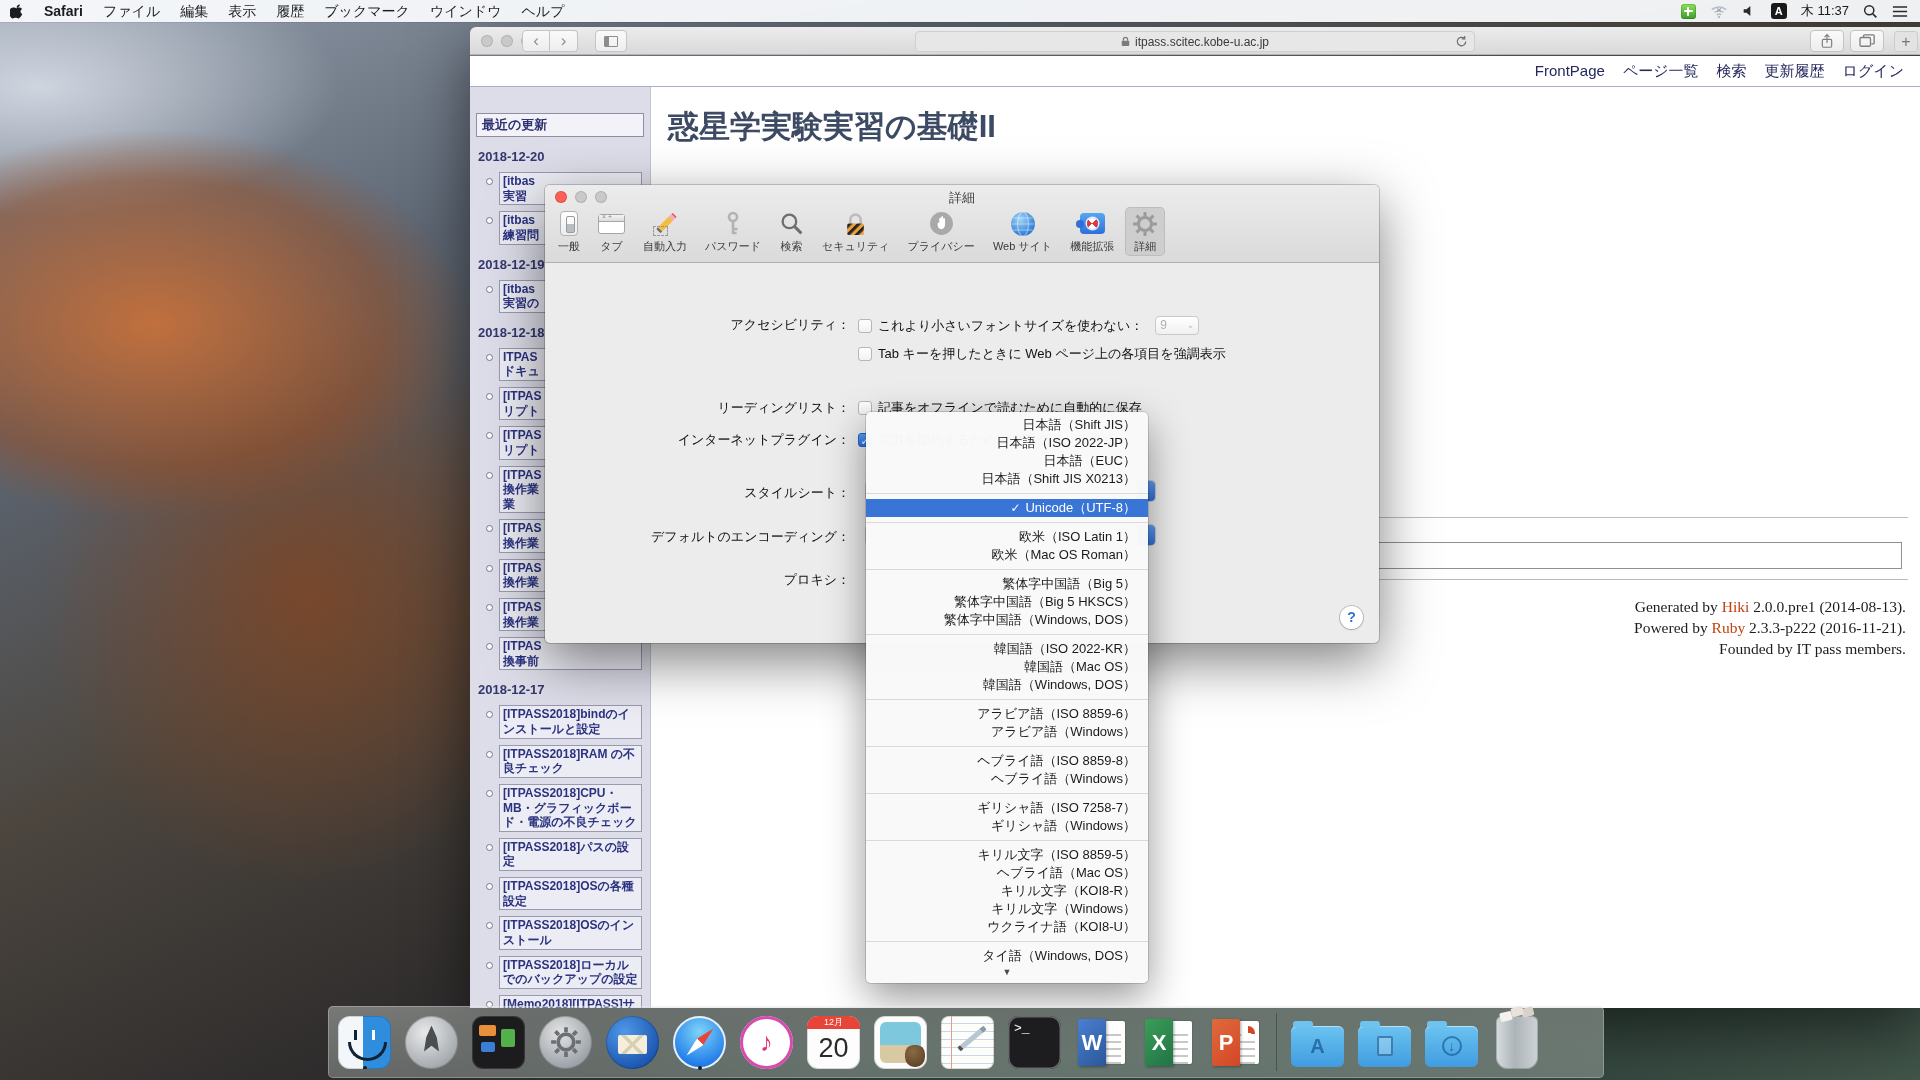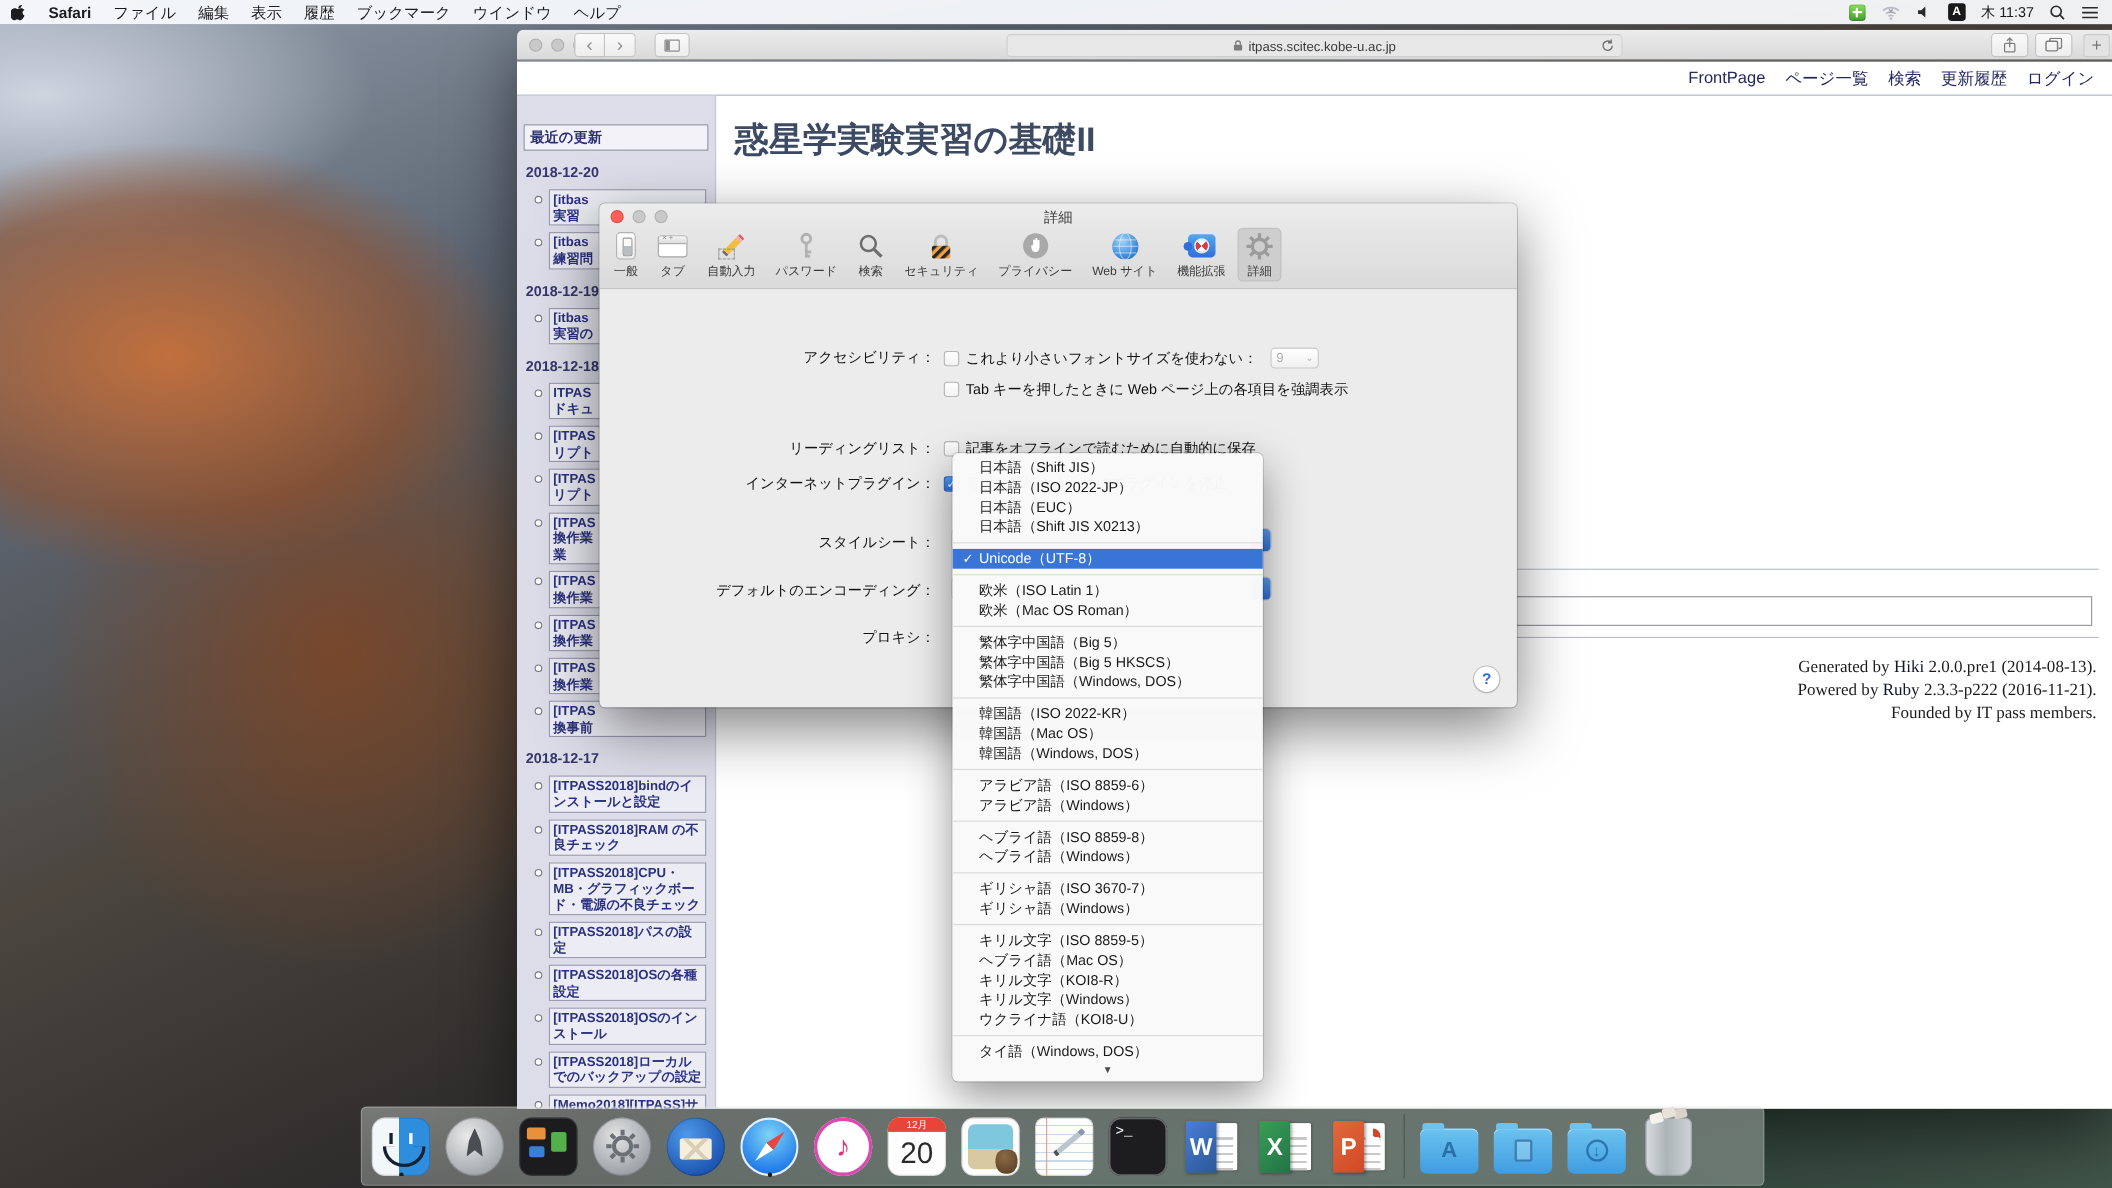--- a/index.html
+++ b/index.html
@@ -68,21 +68,21 @@
   .sb-entry.link { position:relative; margin:6px 3px 6px 24px; background:#ececf4; border:1px solid #9a9aae;
     padding:1px 3px; color:#2b3280; font-weight:bold; font-size:12px; line-height:1.22; white-space:pre-line; }
   .sb-entry.link::before { content:""; position:absolute; left:-14px; top:5px; width:5px; height:5px;
     border:1px solid #777788; border-radius:50%; background:#fdfdfd; }
   #page-title { position:absolute; left:198px; top:50px; font-size:31px; font-weight:bold; color:#3d4a63; }
   .page-hr { position:absolute; left:188px; right:12px; border-top:1px solid #b9bcc8; }
   #page-input { position:absolute; left:450px; right:18px; top:486px; height:27px; background:#fff;
     border:1px solid #8f9096; }
   #footer { position:absolute; right:14px; top:540px; text-align:right;
     font-family:"Liberation Serif","DejaVu Serif",serif; font-size:15.5px; color:#1c1c1c; line-height:21px; }
-  #footer .flink { color:#0f172a; text-decoration:none; }
+  #footer .flink { color:#c2410c; text-decoration:none; }
 
   
   #dialog { position:absolute; left:545px; top:152px; width:834px; height:458px; background:#ececec;
     border-radius:5px; box-shadow:0 18px 55px rgba(0,0,0,.5), 0 0 0 1px rgba(0,0,0,.18); z-index:10;margin-top:33px; }
   #dlg-chrome { position:absolute; left:0; top:0; right:0; height:78px; border-radius:5px 5px 0 0;
     background:linear-gradient(#ececec,#dadada); border-bottom:1px solid #b0b0b0; }
   #dlg-title { position:absolute; top:4px; left:0; right:0; text-align:center; font-size:13px; color:#3c3c3c; }
   .dtl { position:absolute; top:6px; width:12px; height:12px; border-radius:50%; }
   .dtl.red { background:#ff5f57; box-shadow:inset 0 0 0 1px rgba(0,0,0,.15); left:10px; }
   .dtl.g1 { background:#c9c9c9; box-shadow:inset 0 0 0 1px rgba(0,0,0,.12); left:30px; }
@@ -126,21 +126,21 @@
     box-shadow:0 0 0 1px rgba(0,0,0,.15); z-index:1; }
   .popup .cap { position:absolute; right:0; top:0; width:18px; height:20px; border-radius:0 4px 4px 0;
     background:linear-gradient(#5d9ef2,#2f6fd8); color:#fff; font-size:8px; line-height:9px; text-align:center; padding-top:2px; }
   #help-btn { position:absolute; left:795px; top:421px; width:23px; height:23px; border-radius:50%; background:#ffffff;
     box-shadow:0 0 0 1px rgba(0,0,0,.18), 0 1px 2px rgba(0,0,0,.15); color:#2f6fd8; font-size:14px; font-weight:bold;
     text-align:center; line-height:22px; }
 
   
   #enc-menu { position:absolute; left:866px; top:412px; width:282px; background:rgba(249,249,249,.98);
     border-radius:5px; box-shadow:0 14px 40px rgba(0,0,0,.42), 0 0 0 1px rgba(0,0,0,.14); z-index:20; padding:4px 0; }
-  .menu-item { height:18px; line-height:18px; font-size:13px; color:#1a1a1a; display:flex; padding:0 12px 0 9px; }
+  .menu-item { height:18px; line-height:18px; font-size:13px; color:#1a1a1a; display:flex; padding:0 12px 0 9px;justify-content:flex-end; }
   .menu-item .check { width:15px; flex:none; visibility:hidden; font-size:12px; }
   .menu-item.selected { background:#3875d7; color:#fff; }
   .menu-item.selected .check { visibility:visible; }
   .menu-item.sep { height:1px; background:#d9d9d9; margin:5px 0; padding:0; overflow:hidden; }
   #menu-scroll { height:14px; text-align:center; font-size:9px; color:#4a4a4a; line-height:14px; }
 
   
   #dock { position:absolute; left:328px; top:1006px; width:1276px; height:72px; z-index:30;
     background:linear-gradient(rgba(215,222,218,.42),rgba(190,198,194,.38)); border-radius:5px;
     box-shadow:inset 0 0 0 1px rgba(255,255,255,.25); display:flex; align-items:center; gap:14px; padding:0 10px; }
@@ -603,21 +603,21 @@
         <span class="check">✓</span>
         <span>ヘブライ語（ISO 8859-8）</span>
       </div>
       <div class="menu-item">
         <span class="check">✓</span>
         <span>ヘブライ語（Windows）</span>
       </div>
       <div class="menu-item sep"></div>
       <div class="menu-item">
         <span class="check">✓</span>
-        <span>ギリシャ語（ISO 3670-7）</span>
+        <span>ギリシャ語（ISO 7258-7）</span>
       </div>
       <div class="menu-item">
         <span class="check">✓</span>
         <span>ギリシャ語（Windows）</span>
       </div>
       <div class="menu-item sep"></div>
       <div class="menu-item">
         <span class="check">✓</span>
         <span>キリル文字（ISO 8859-5）</span>
       </div>

